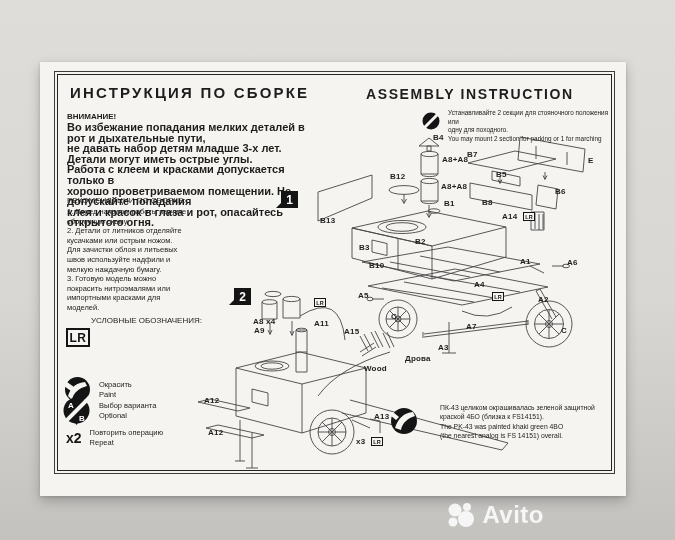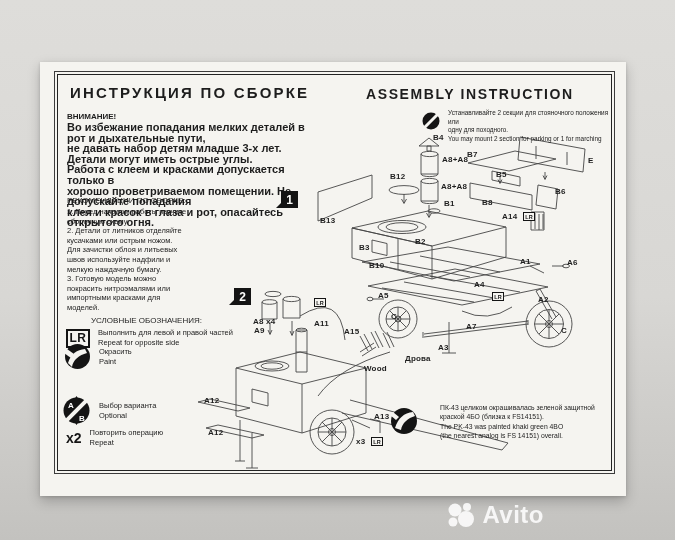--- a/index.html
+++ b/index.html
@@ -202,27 +202,23 @@
 мелкую наждачную бумагу.
 3. Готовую модель можно
 покрасить нитроэмалями или
 импортными красками для
 моделей.</div>
 
   <div class="abs leg-head">УСЛОВНЫЕ ОБОЗНАЧЕНИЯ:</div>
 
   <div class="legend-row" style="left:66px;top:328px;">
     <div class="lr-big">LR</div>
-    <div class="leg-text">
-      <div>Выполнить для левой и правой частей</div>
-      <div>Repeat for opposite side</div>
-    </div>
-  </div>
-
-  <div class="legend-row" style="left:64px;top:343px;">
+  </div>
+
+  <div class="legend-row" style="left:64px;top:376px;">
     <svg width="27" height="27">
       <circle cx="13.5" cy="13.5" r="12.5" fill="#141414"></circle>
       <path d="M4,20 C7,11 13,6.5 21,6 L23,10 C15,12 9,17 8,24 Z" fill="#f5f4f0"></path>
       <path d="M3,6 l7,5 l-3,4 l-7,-5 z" fill="#f5f4f0"></path>
     </svg>
     <div class="leg-text">
       <div>Окрасить</div>
       <div>Paint</div>
     </div>
   </div>
@@ -271,21 +267,21 @@
   <span class="plbl" style="left:482px;top:198px;">B8</span>
   <span class="plbl" style="left:555px;top:187px;">B6</span>
   <span class="plbl" style="left:502px;top:212px;">A14</span>
   <div class="lr-mini" style="left:523px;top:212px;">LR</div>
   <span class="plbl" style="left:320px;top:216px;">B13</span>
   <span class="plbl" style="left:359px;top:243px;">B3</span>
   <span class="plbl" style="left:415px;top:237px;">B2</span>
   <span class="plbl" style="left:369px;top:261px;">B10</span>
   <span class="plbl" style="left:520px;top:257px;">A1</span>
   <span class="plbl" style="left:567px;top:258px;">A6</span>
-  <span class="plbl" style="left:358px;top:291px;margin-left:20px;">A5</span>
+  <span class="plbl" style="left:358px;top:291px;">A5</span>
   <span class="plbl" style="left:474px;top:280px;">A4</span>
   <div class="lr-mini" style="left:492px;top:292px;">LR</div>
   <span class="plbl" style="left:538px;top:295px;">A2</span>
   <span class="plbl" style="left:466px;top:322px;">A7</span>
   <span class="plbl" style="left:438px;top:343px;">A3</span>
   <span class="plbl" style="left:391px;top:312px;">C</span>
   <span class="plbl" style="left:561px;top:326px;">C</span>
 
   <span class="plbl" style="left:254px;top:286px;margin-top:40px;">A9</span>
   <span class="plbl" style="left:253px;top:308px;margin-top:9px;">A8 x4</span>

